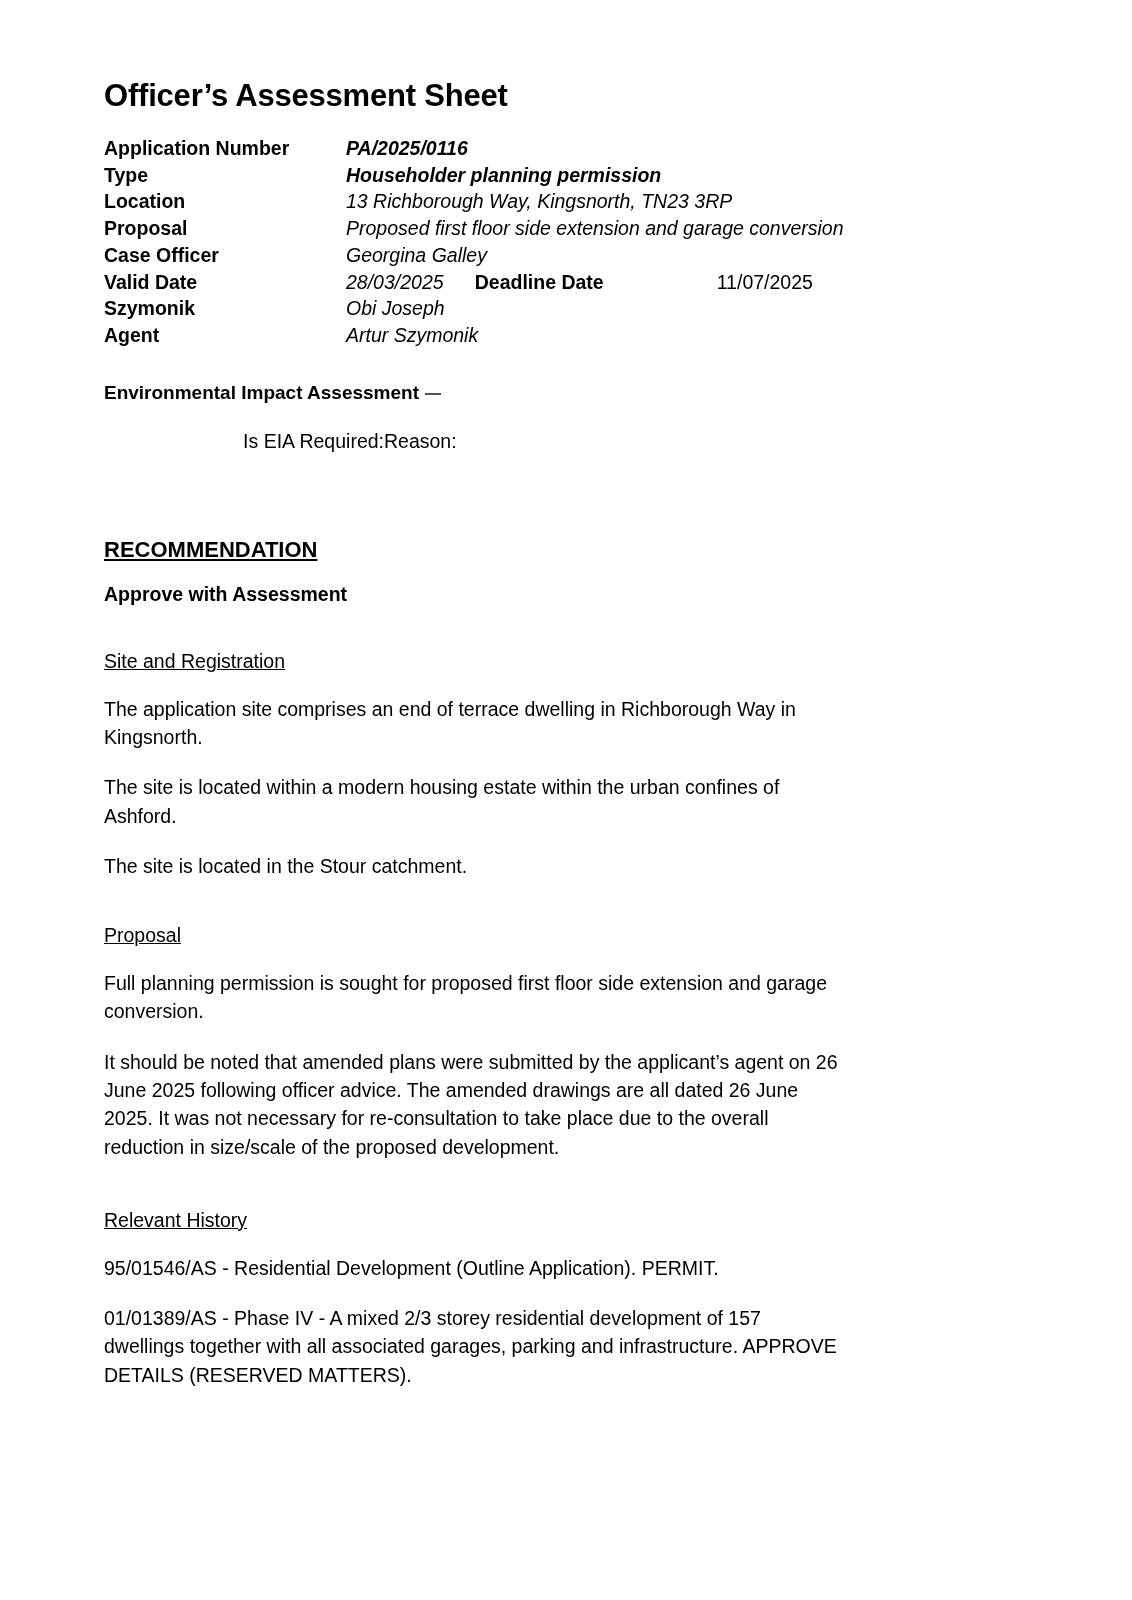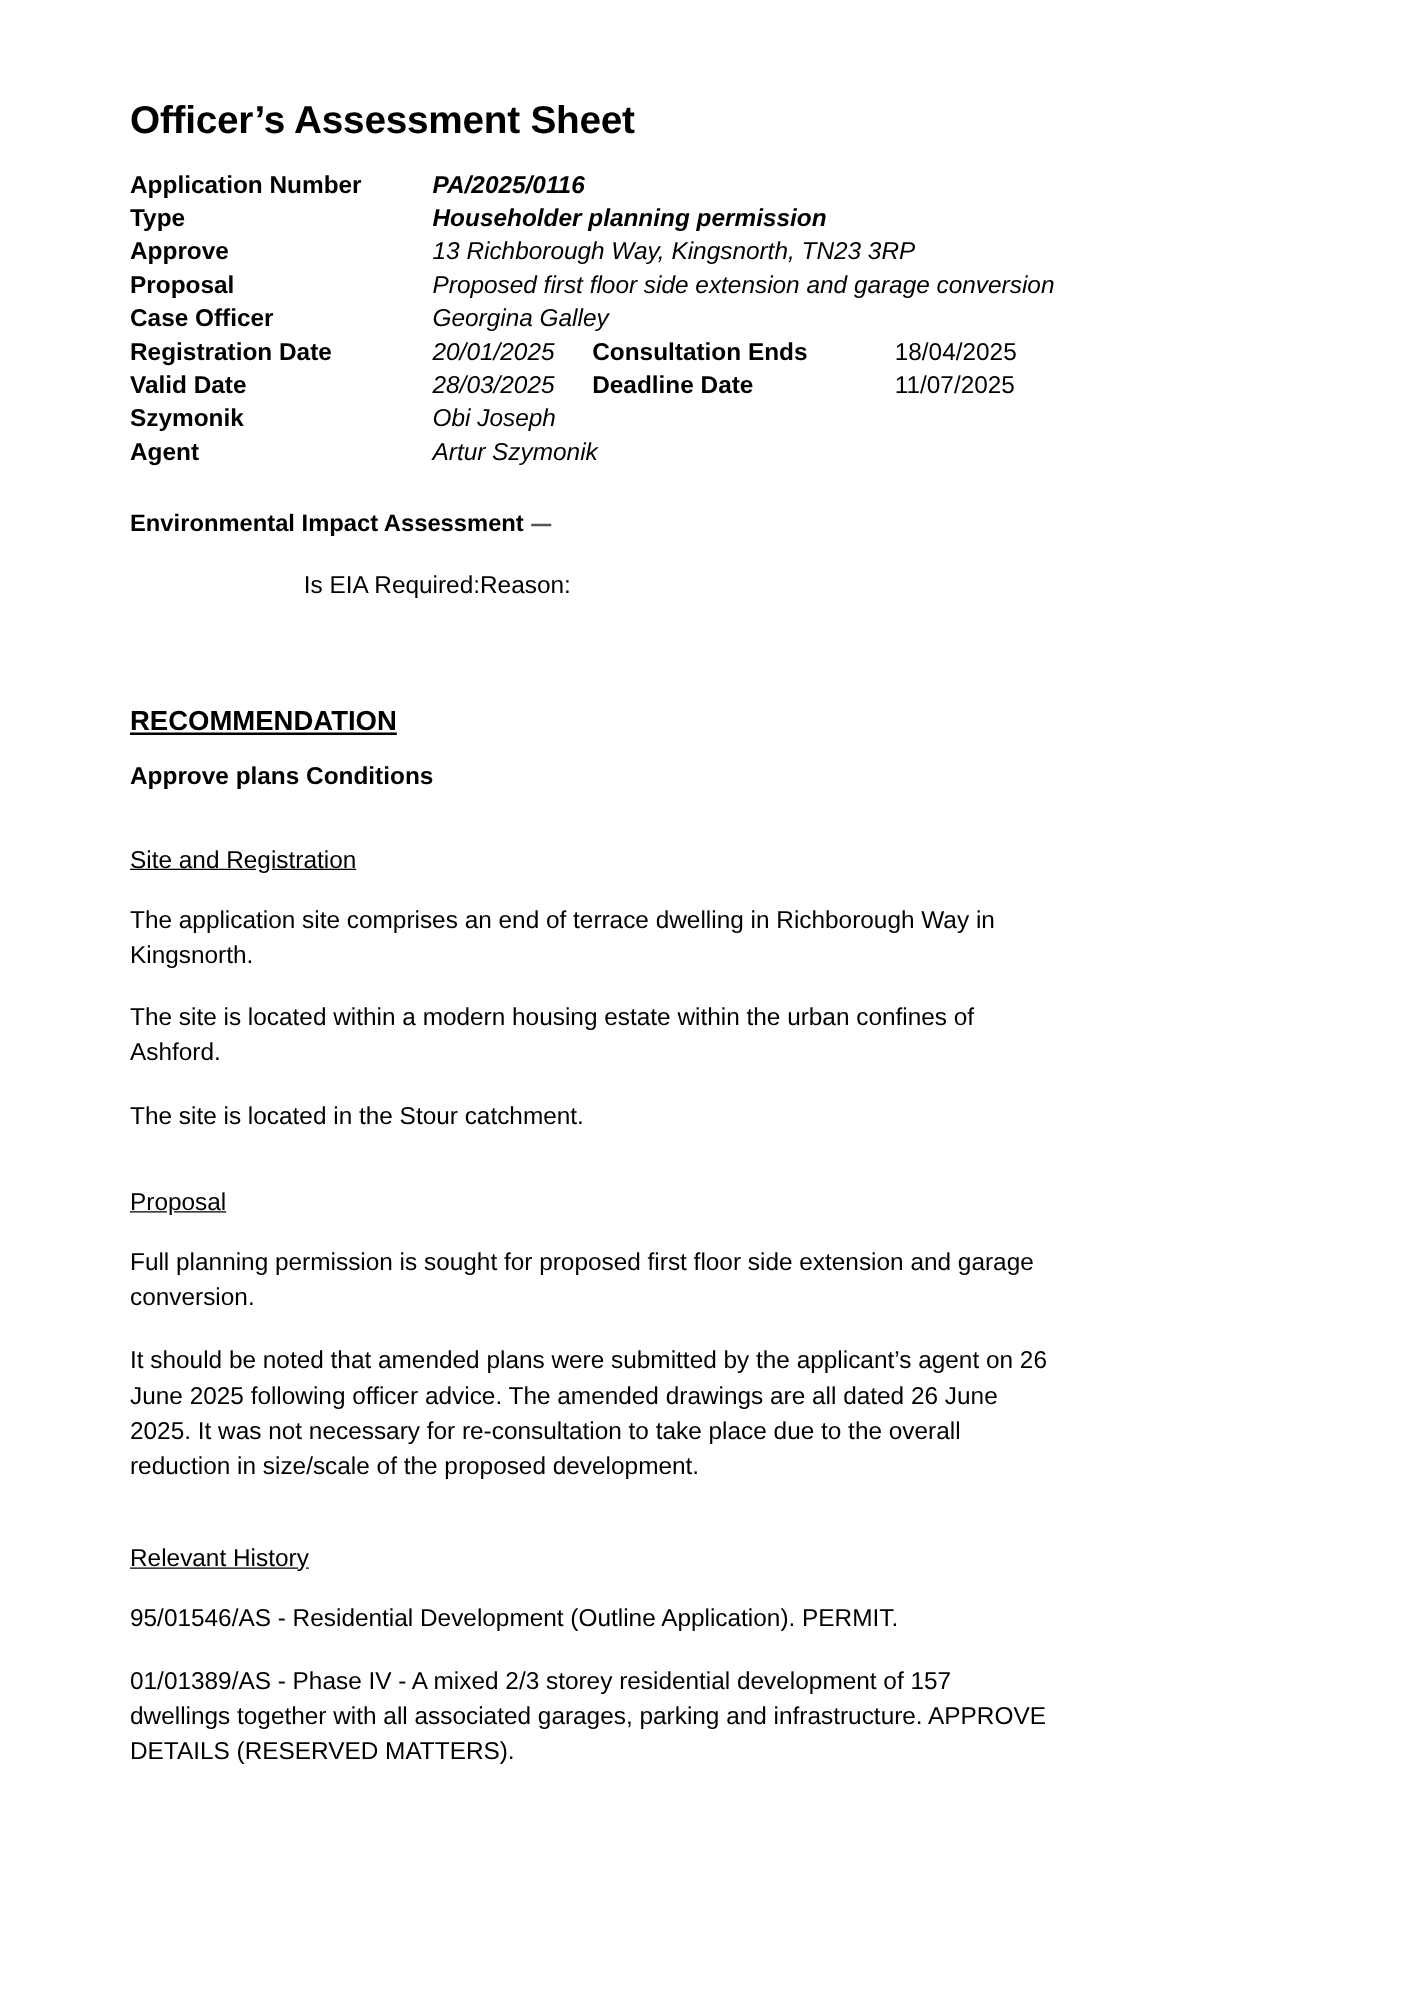--- a/index.html
+++ b/index.html
@@ -125,36 +125,30 @@
     <tbody>
       <tr>
         <td class="label">Application Number</td>
         <td class="value bold wide" colspan="3">PA/2025/0116</td>
       </tr>
       <tr>
         <td class="label">Type</td>
         <td class="value bold wide" colspan="3">Householder planning permission</td>
       </tr>
       <tr>
-        <td class="label">Approve</td>
+        <td class="label">Location</td>
         <td class="value wide" colspan="3">13 Richborough Way, Kingsnorth, TN23 3RP</td>
       </tr>
       <tr>
         <td class="label">Proposal</td>
         <td class="value wide" colspan="3">Proposed first floor side extension and garage conversion</td>
       </tr>
       <tr>
         <td class="label">Case Officer</td>
         <td class="value wide" colspan="3">Georgina Galley</td>
-      </tr>
-      <tr>
-        <td class="label">Registration Date</td>
-        <td class="value">20/01/2025</td>
-        <td class="label2">Consultation Ends</td>
-        <td class="value2">18/04/2025</td>
       </tr>
       <tr>
         <td class="label">Valid Date</td>
         <td class="value">28/03/2025</td>
         <td class="label2">Deadline Date</td>
         <td class="value2">11/07/2025</td>
       </tr>
       <tr>
         <td class="label">Szymonik</td>
         <td class="value wide" colspan="3">Obi  Joseph</td>
@@ -171,21 +165,21 @@
   </div>
 
   <div class="eia-row">
     <span class="eia-q">Is EIA Required:</span>
     <span class="eia-a"></span>
     <span>Reason:</span>
     <span></span>
   </div>
 
   <div class="rec-heading">RECOMMENDATION</div>
-  <div class="rec-value">Approve plans Conditions</div>
+  <div class="rec-value">Approve with Assessment</div>
 
   <div class="section">
     <div class="section-heading">Site and Registration</div>
     <p class="para">The application site comprises an end of terrace dwelling in Richborough Way in Kingsnorth.</p>
     <p class="para">The site is located within a modern housing estate within the urban confines of Ashford.</p>
     <p class="para">The site is located in the Stour catchment.</p>
   </div>
 
   <div class="section">
     <div class="section-heading">Proposal</div>

